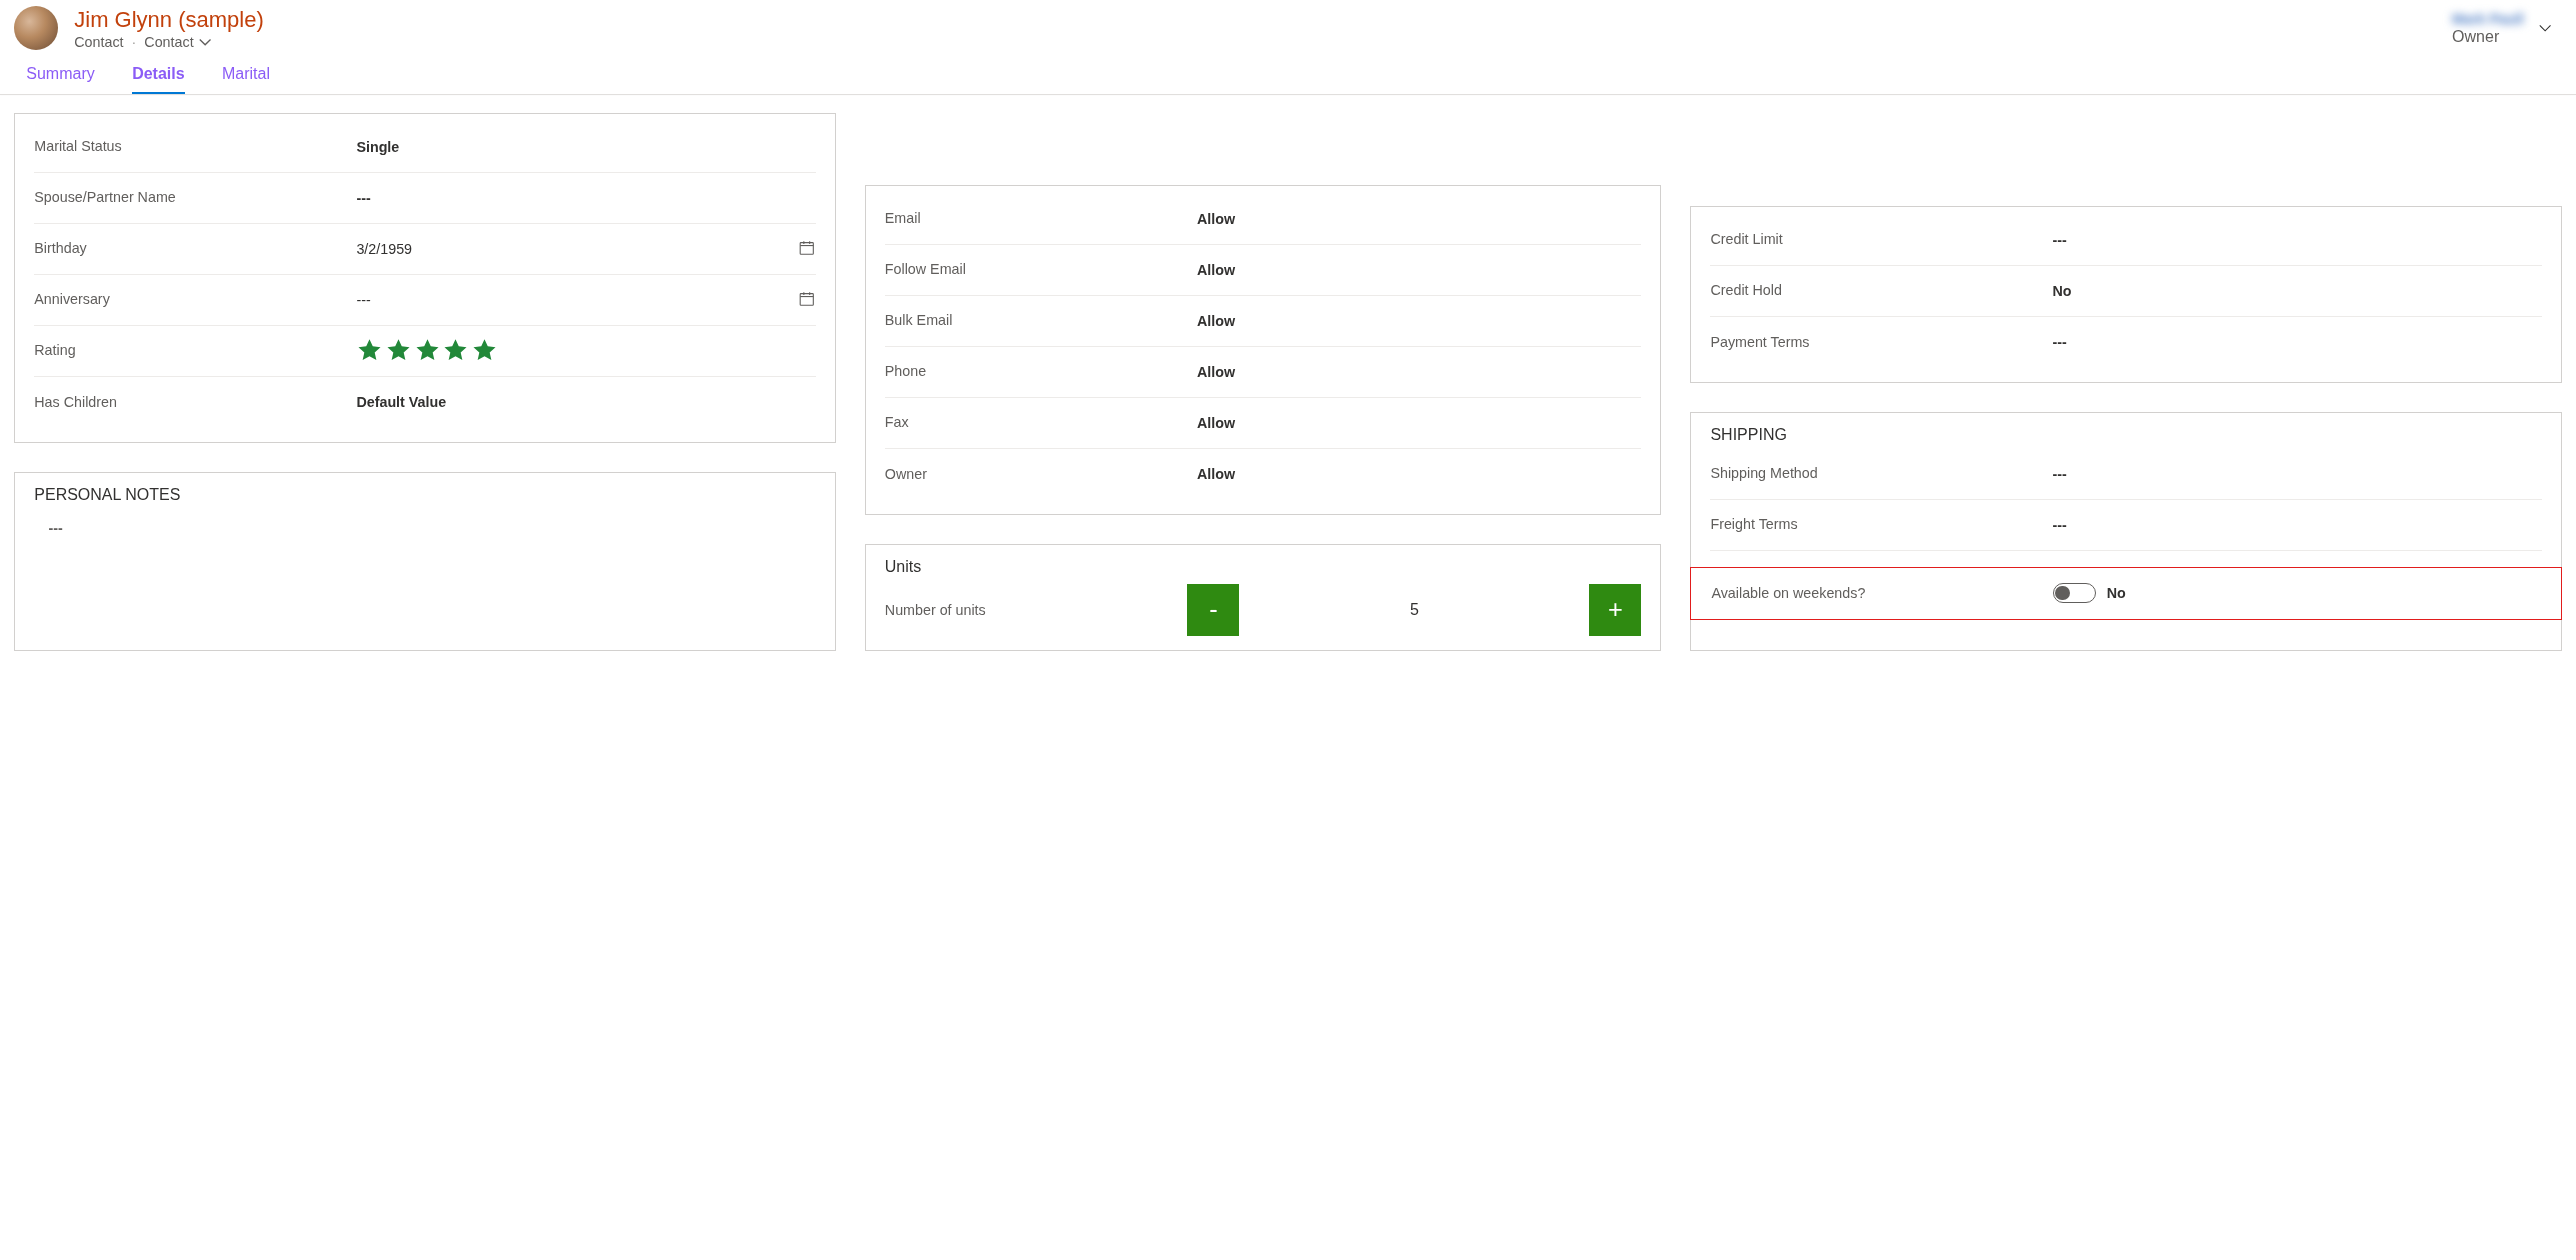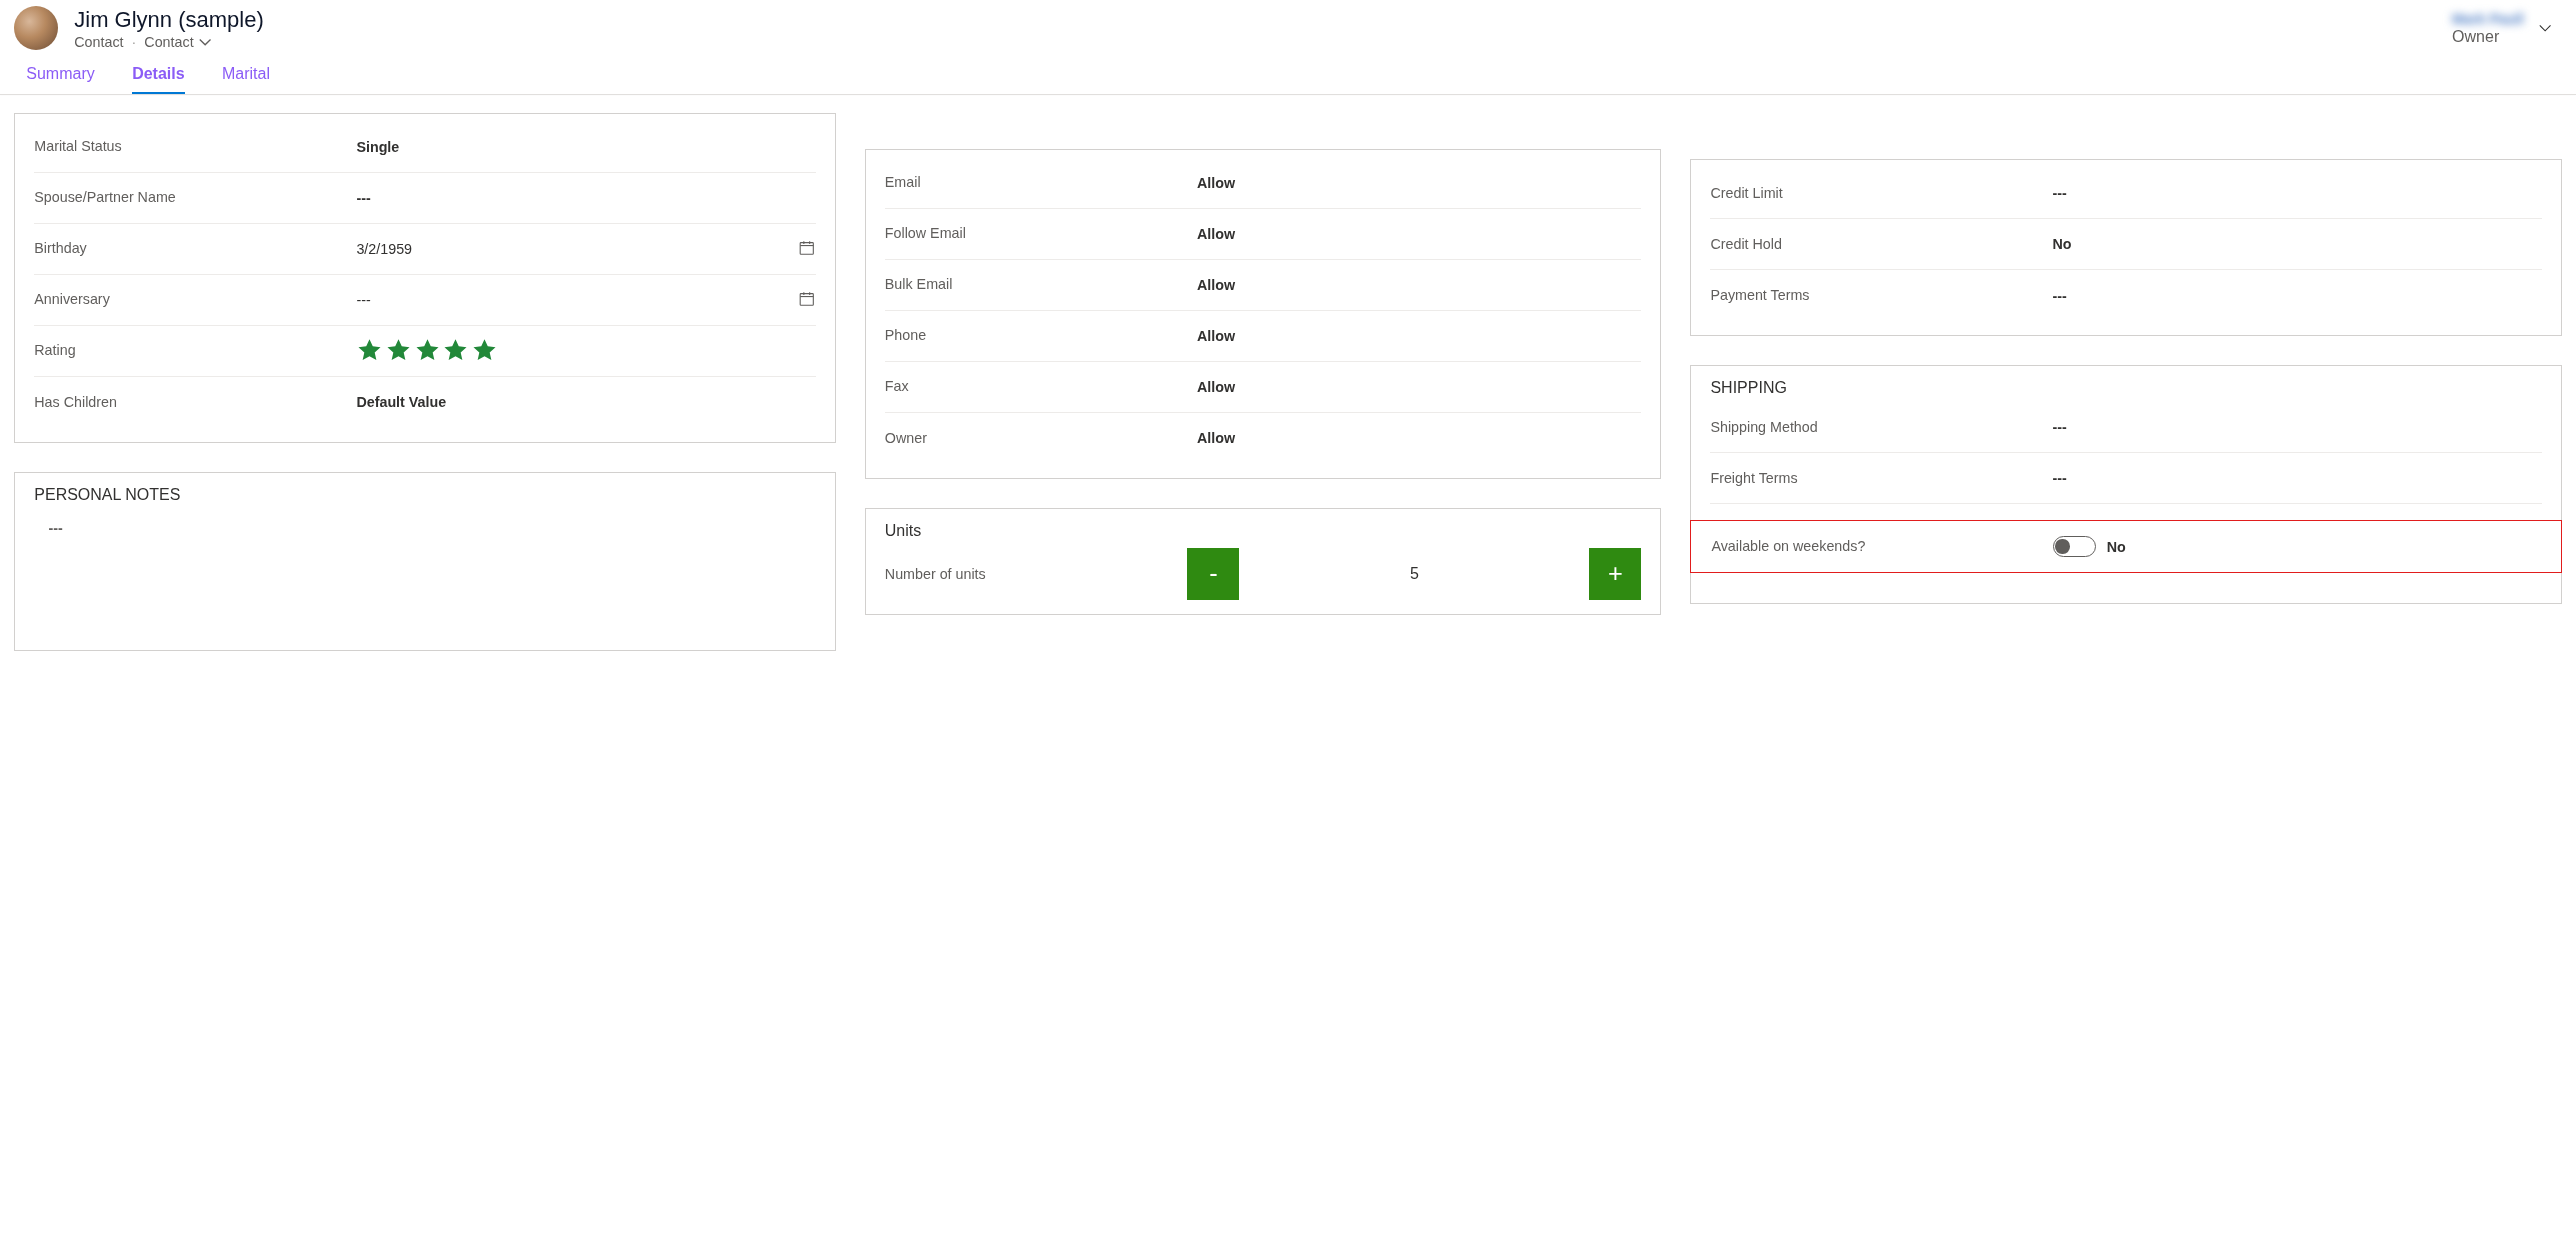--- a/index.html
+++ b/index.html
@@ -27,21 +27,21 @@
     gap: 16px;
   }
   .avatar {
     width: 44px;
     height: 44px;
     border-radius: 50%;
     background: radial-gradient(circle at 35% 35%, #d8b79a 0%, #b78960 40%, #6a4a33 100%);
     flex-shrink: 0;
   }
   .title-block { display: flex; flex-direction: column; gap: 1.6px; }
-  .title { font-size: 22px; font-weight: 400; color: #0f172a; }
+  .title { font-size: 22px; font-weight: 400; color: #c2410c; }
   .subtitle {
     display: flex;
     align-items: center;
     gap: 8px;
     font-size: 14.3px;
     color: #605e5c;
   }
   .subtitle .dot { color: #a19f9d; }
   .entity-switch { display: inline-flex; align-items: center; gap: 4.8px; color: #605e5c; }
 
@@ -81,21 +81,21 @@
   .tab.active {
     font-weight: 600;
     border-bottom-color: #0078d4;
   }
 
   
   .content {
     display: flex;
     gap: 29px;
     padding: 17.5px 14.3px 32px 14.3px;
-    align-items: center;
+    align-items: flex-end;
   }
   .col { flex: 1; display: flex; flex-direction: column; gap: 29px; }
 
   .card {
     border: 0.8px solid #d2d0ce;
     background: #fff;
     padding: 8px 19px 14.3px 19px;
   }
   .card-title {
     font-size: 16px;

